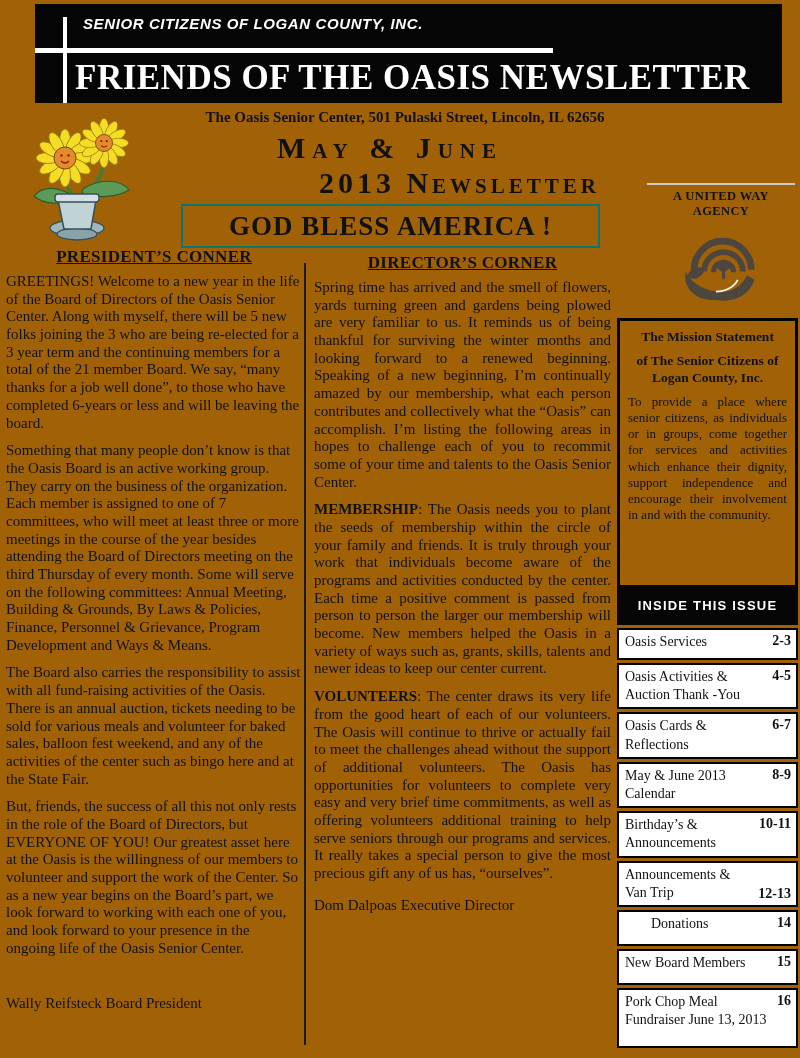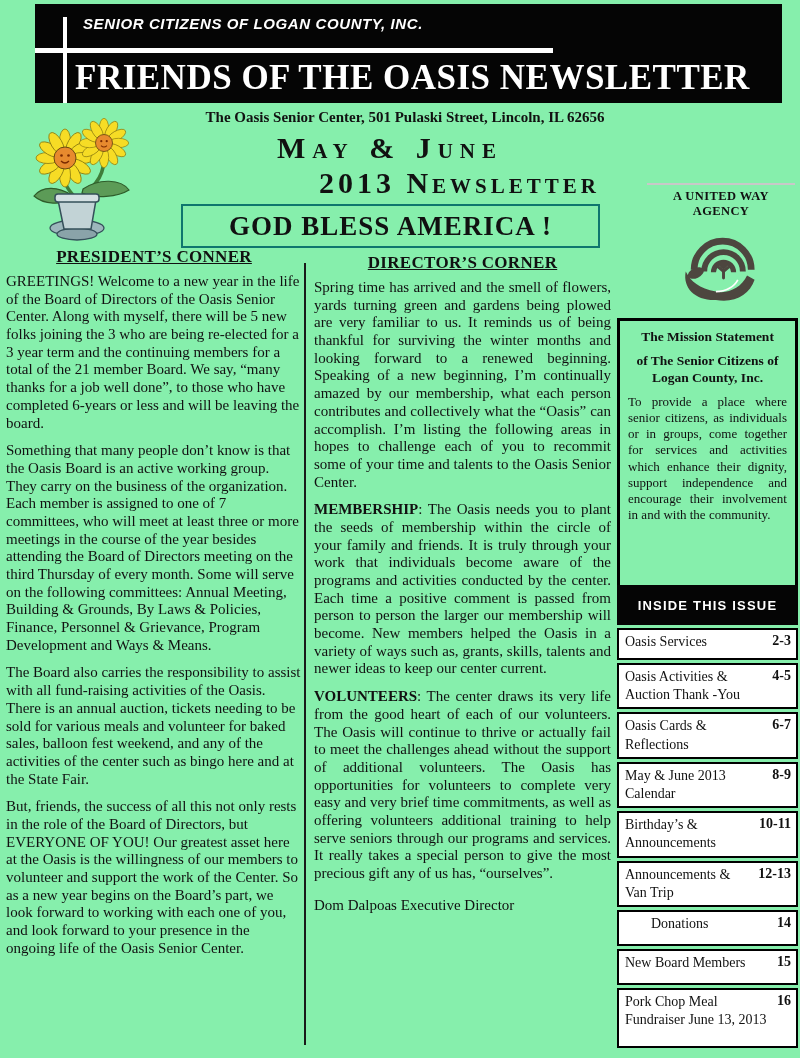--- a/index.html
+++ b/index.html
@@ -1,18 +1,18 @@
 <!DOCTYPE html>
 <html><head>
 <meta charset="utf-8">
 <style>
   * { margin:0; padding:0; box-sizing:border-box; }
   html,body { background:#ffffff; }
   .page {
-    position:relative; width:800px; height:1058px; background:#86efac;
+    position:relative; width:800px; height:1058px; background:#a16207;
     font-family:"Liberation Serif", serif; color:#111; overflow:hidden;
   }
 
   
   .banner { position:absolute; left:35px; top:4px; width:747px; height:99px; background:#050505; }
   .banner-org {
     position:absolute; left:48px; top:11px; color:#fff;
     font-family:"Liberation Sans", sans-serif; font-style:italic; font-weight:bold;
     font-size:15px; letter-spacing:0.6px;
   }
@@ -73,21 +73,21 @@
   .toc-row { border:2px solid #000; background:#fff; padding:3px 5px 3px 6px;
     display:flex; align-items:flex-start; margin-top:3px; }
   .toc-row:first-of-type { margin-top:0; }
   .toc-title { flex:1 1 auto; font-size:14px; line-height:1.3; padding-right:4px; }
   .toc-pages { flex:0 0 auto; font-weight:bold; font-size:14px; }
   .toc-row.r1 { min-height:32px; }
   .toc-row.r2 { min-height:40px; }
   .toc-row.r3 { min-height:40px; }
   .toc-row.r4 { min-height:40px; }
   .toc-row.r5 { min-height:42px; }
-  .toc-row.r6 { min-height:40px; }
+  .toc-row.r6 { min-height:40px;align-items:flex-end; }
   .toc-row.r7 { min-height:36px;padding-left:32px; }
   .toc-row.r8 { min-height:36px; }
   .toc-row.r9 { min-height:60px; }
 </style>
 </head>
 <body>
 
 <div class="page">
 
   <div class="banner">
@@ -179,20 +179,21 @@
       <ellipse cx="20" cy="62" rx="10" ry="6" fill="#4d463f" transform="rotate(-25 20 62)"></ellipse>
     </svg>
   </div>
 
   <div class="col-left">
     <div class="col-heading">PRESIDENT’S CONNER</div>
     <p class="body-p">GREETINGS! Welcome to a new year in the life of the Board of Directors of the Oasis Senior Center. Along with myself, there will be 5 new folks joining the 3 who are being re-elected for a 3 year term and the continuing members for a total of the 21 member Board. We say, “many thanks for a job well done”, to those who have completed 6-years or less and will be leaving the board.</p>
     <p class="body-p">Something that many people don’t know is that the Oasis Board is an active working group. They carry on the business of the organization. Each member is assigned to one of 7 committees, who will meet at least three or more meetings in the course of the year besides attending the Board of Directors meeting on the third Thursday of every month. Some will serve on the following committees: Annual Meeting, Building &amp; Grounds, By Laws &amp; Policies, Finance, Personnel &amp; Grievance, Program Development and Ways &amp; Means.</p>
     <p class="body-p">The Board also carries the responsibility to assist with all fund-raising activities of the Oasis. There is an annual auction, tickets needing to be sold for various meals and volunteer for baked sales, balloon fest weekend, and any of the activities of the center such as bingo here and at the State Fair.</p>
     <p class="body-p">But, friends, the success of all this not only rests in the role of the Board of Directors, but EVERYONE OF YOU! Our greatest asset here at the Oasis is the willingness of our members to volunteer and support the work of the Center. So as a new year begins on the Board’s part, we look forward to working with each one of you, and look forward to your presence in the ongoing life of the Oasis Senior Center.</p>
+    <div class="signature">Wally Reifsteck  Board President</div>
   </div>
 
   <div class="divider"></div>
 
   <div class="col-mid">
     <div class="col-heading">DIRECTOR’S CORNER</div>
     <p class="body-p"><span>Spring time has arrived and the smell of flowers, yards turning green and gardens being plowed are very familiar to us. It reminds us of being thankful for surviving the winter months and looking forward to a renewed beginning. Speaking of a new beginning, I’m continually amazed by our membership, what each person contributes and collectively what the “Oasis” can accomplish. I’m listing the following  areas in hopes to challenge each of you to recommit some of your time and talents to the Oasis Senior Center.</span></p>
     <p class="body-p"><span class="lead">MEMBERSHIP</span><span>: The Oasis needs you to plant the seeds of  membership within the circle of your family and friends. It is truly through your work that individuals become aware of the programs and activities conducted by the center.  Each time a  positive comment is passed from person to person the larger our membership will  become. New members helped the Oasis in a variety of ways such as, grants, skills, talents and newer ideas to keep our center current.</span></p>
     <p class="body-p"><span class="lead">VOLUNTEERS</span><span>: The center draws its very life from the good heart of  each of our volunteers. The Oasis will continue to thrive or actually fail to meet the challenges ahead without the support of additional volunteers. The Oasis has opportunities for volunteers to complete very easy and very brief time commitments, as well as offering volunteers additional training to help serve  seniors through our programs and services. It really takes a special person to give the most precious gift any of us has, “ourselves”.</span></p>
     <div class="signature">Dom Dalpoas    Executive Director</div>

